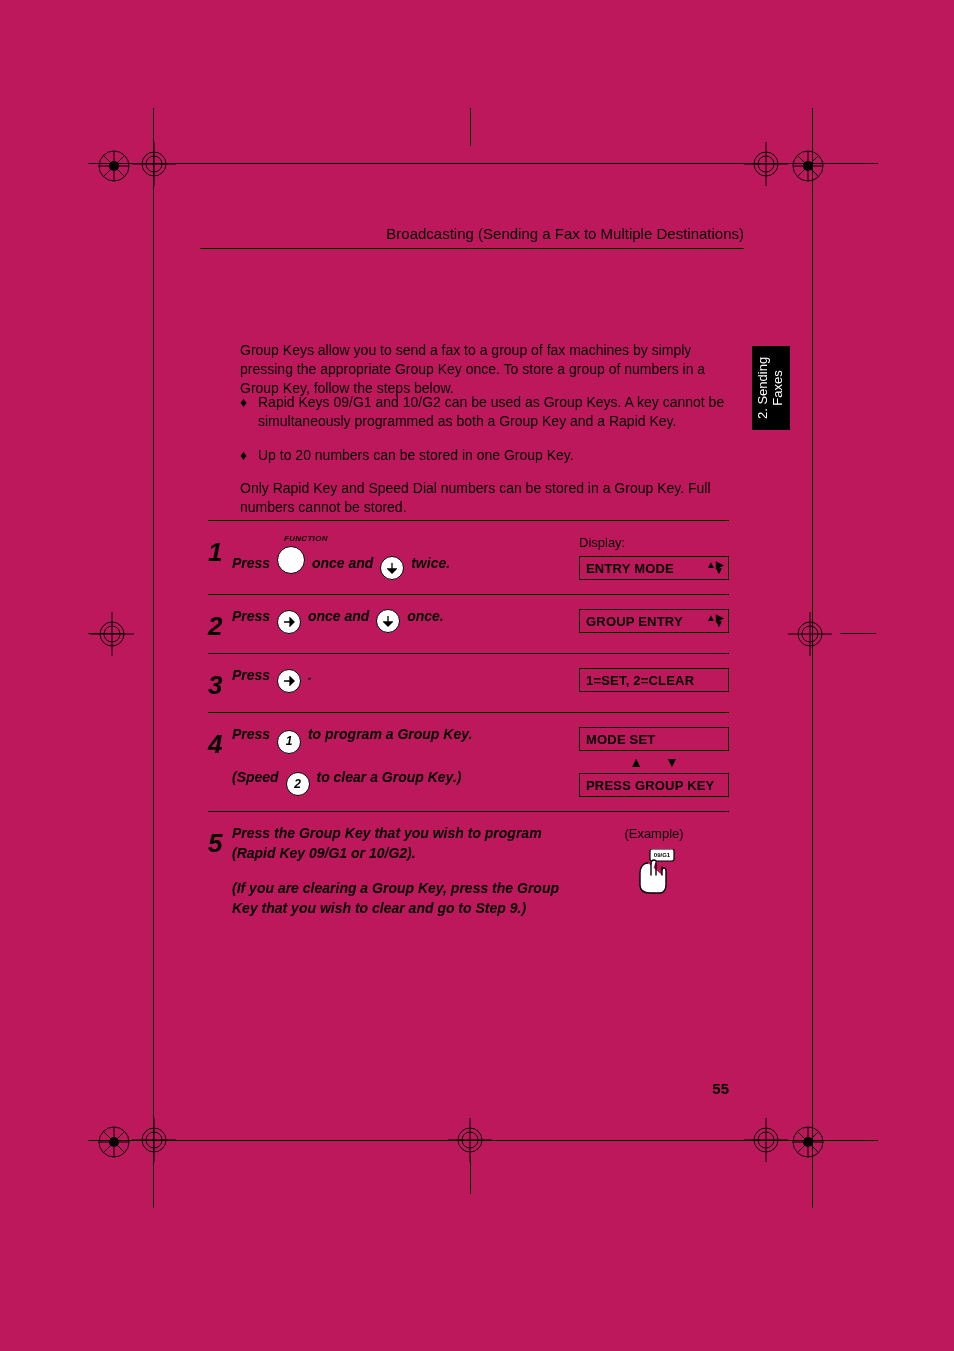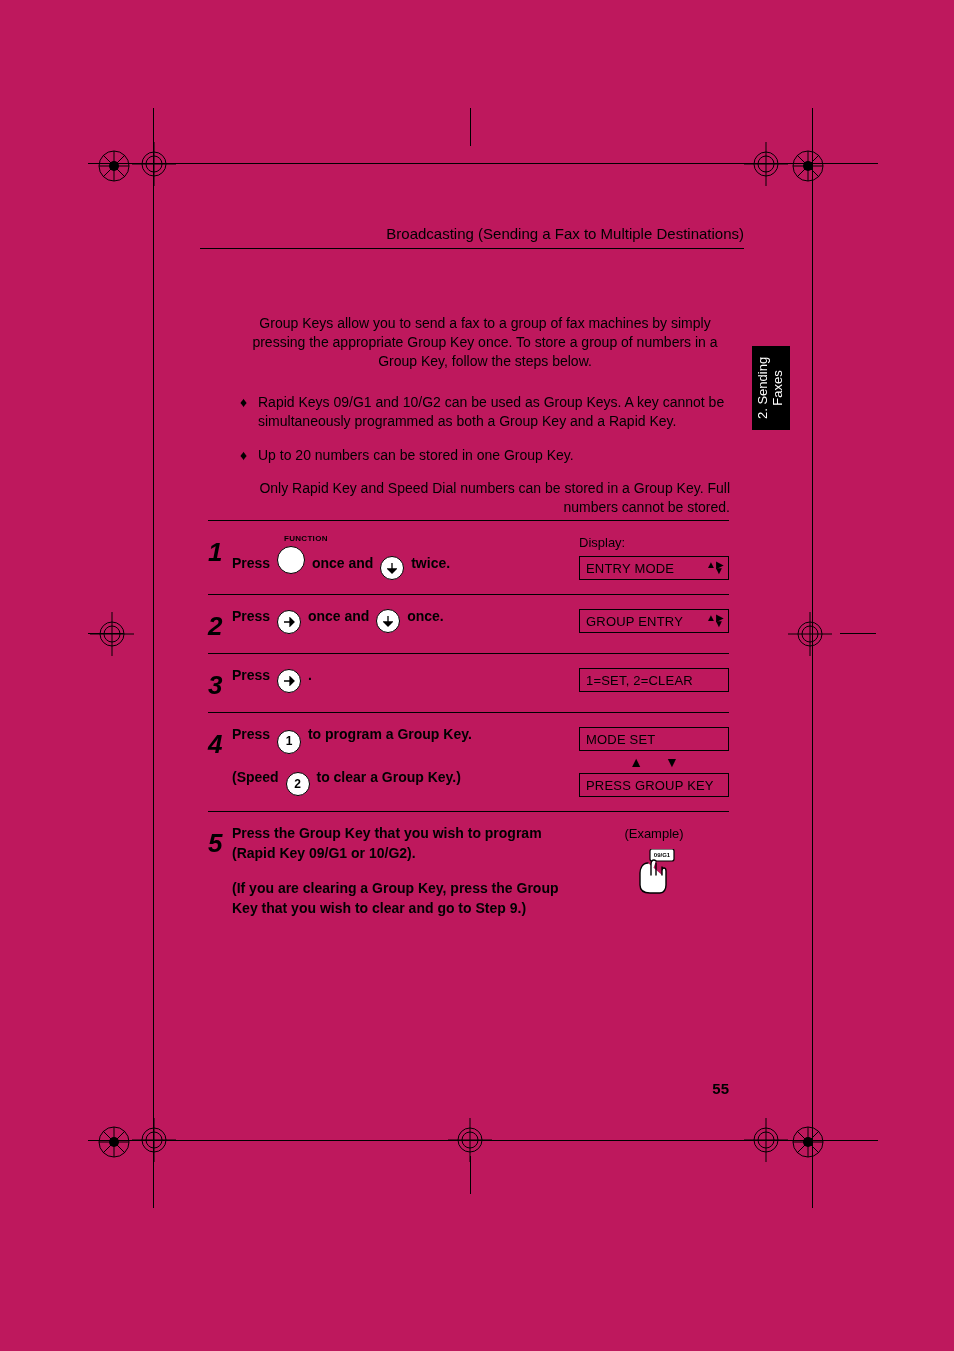--- a/index.html
+++ b/index.html
@@ -82,24 +82,24 @@
     font-size: 20px;
   }
 
   .body-block {
     position: absolute;
     left: 240px;
     width: 490px;
     font-size: 14px;
     line-height: 1.35;
   }
-  .p1 { top: 314px; text-align: center; }
+  .p1 { top: 341px; }
   .p2 { top: 393px; }
   .p3 { top: 446px; }
-  .p4 { top: 479px; text-align: right; }
+  .p4 { top: 479px; }
 
   .bul-row { display: flex; }
   .bul-sym { flex: 0 0 18px; }
   .bul-txt { flex: 1; }
 
   .steps-area {
     position: absolute;
     top: 520px;
     left: 208px;
     right: 225px;
@@ -122,20 +122,21 @@
     line-height: 1;
     padding-top: 6px;
     text-align: left;
   }
   .step-left {
     flex: 1;
     font-size: 14px;
     font-weight: bold;
     line-height: 1.4;
     padding-right: 10px;
+    font-style: italic;
   }
   .step-left .func-label {
     display: block;
     font-size: 8px;
     font-weight: bold;
     text-align: left;
     margin-left: 52px;
     margin-bottom: 2px;
     letter-spacing: 0.3px;
   }
@@ -150,20 +151,21 @@
   }
   .disp-box {
     border: 1px solid #000;
     height: 22px;
     display: flex;
     align-items: center;
     justify-content: space-between;
     padding: 0 4px 0 6px;
     font-size: 13px;
     letter-spacing: 0.2px;
+    font-weight: bold;
   }
   .disp-box.noarrow { justify-content: flex-start; align-items: center; }
   .disp-arrows {
     display: inline-flex;
     flex-direction: column;
     line-height: 6px;
     font-size: 10px;
     align-items: flex-end;
   }
   .disp-box-stack { display:flex; flex-direction:column; align-items:stretch; }

